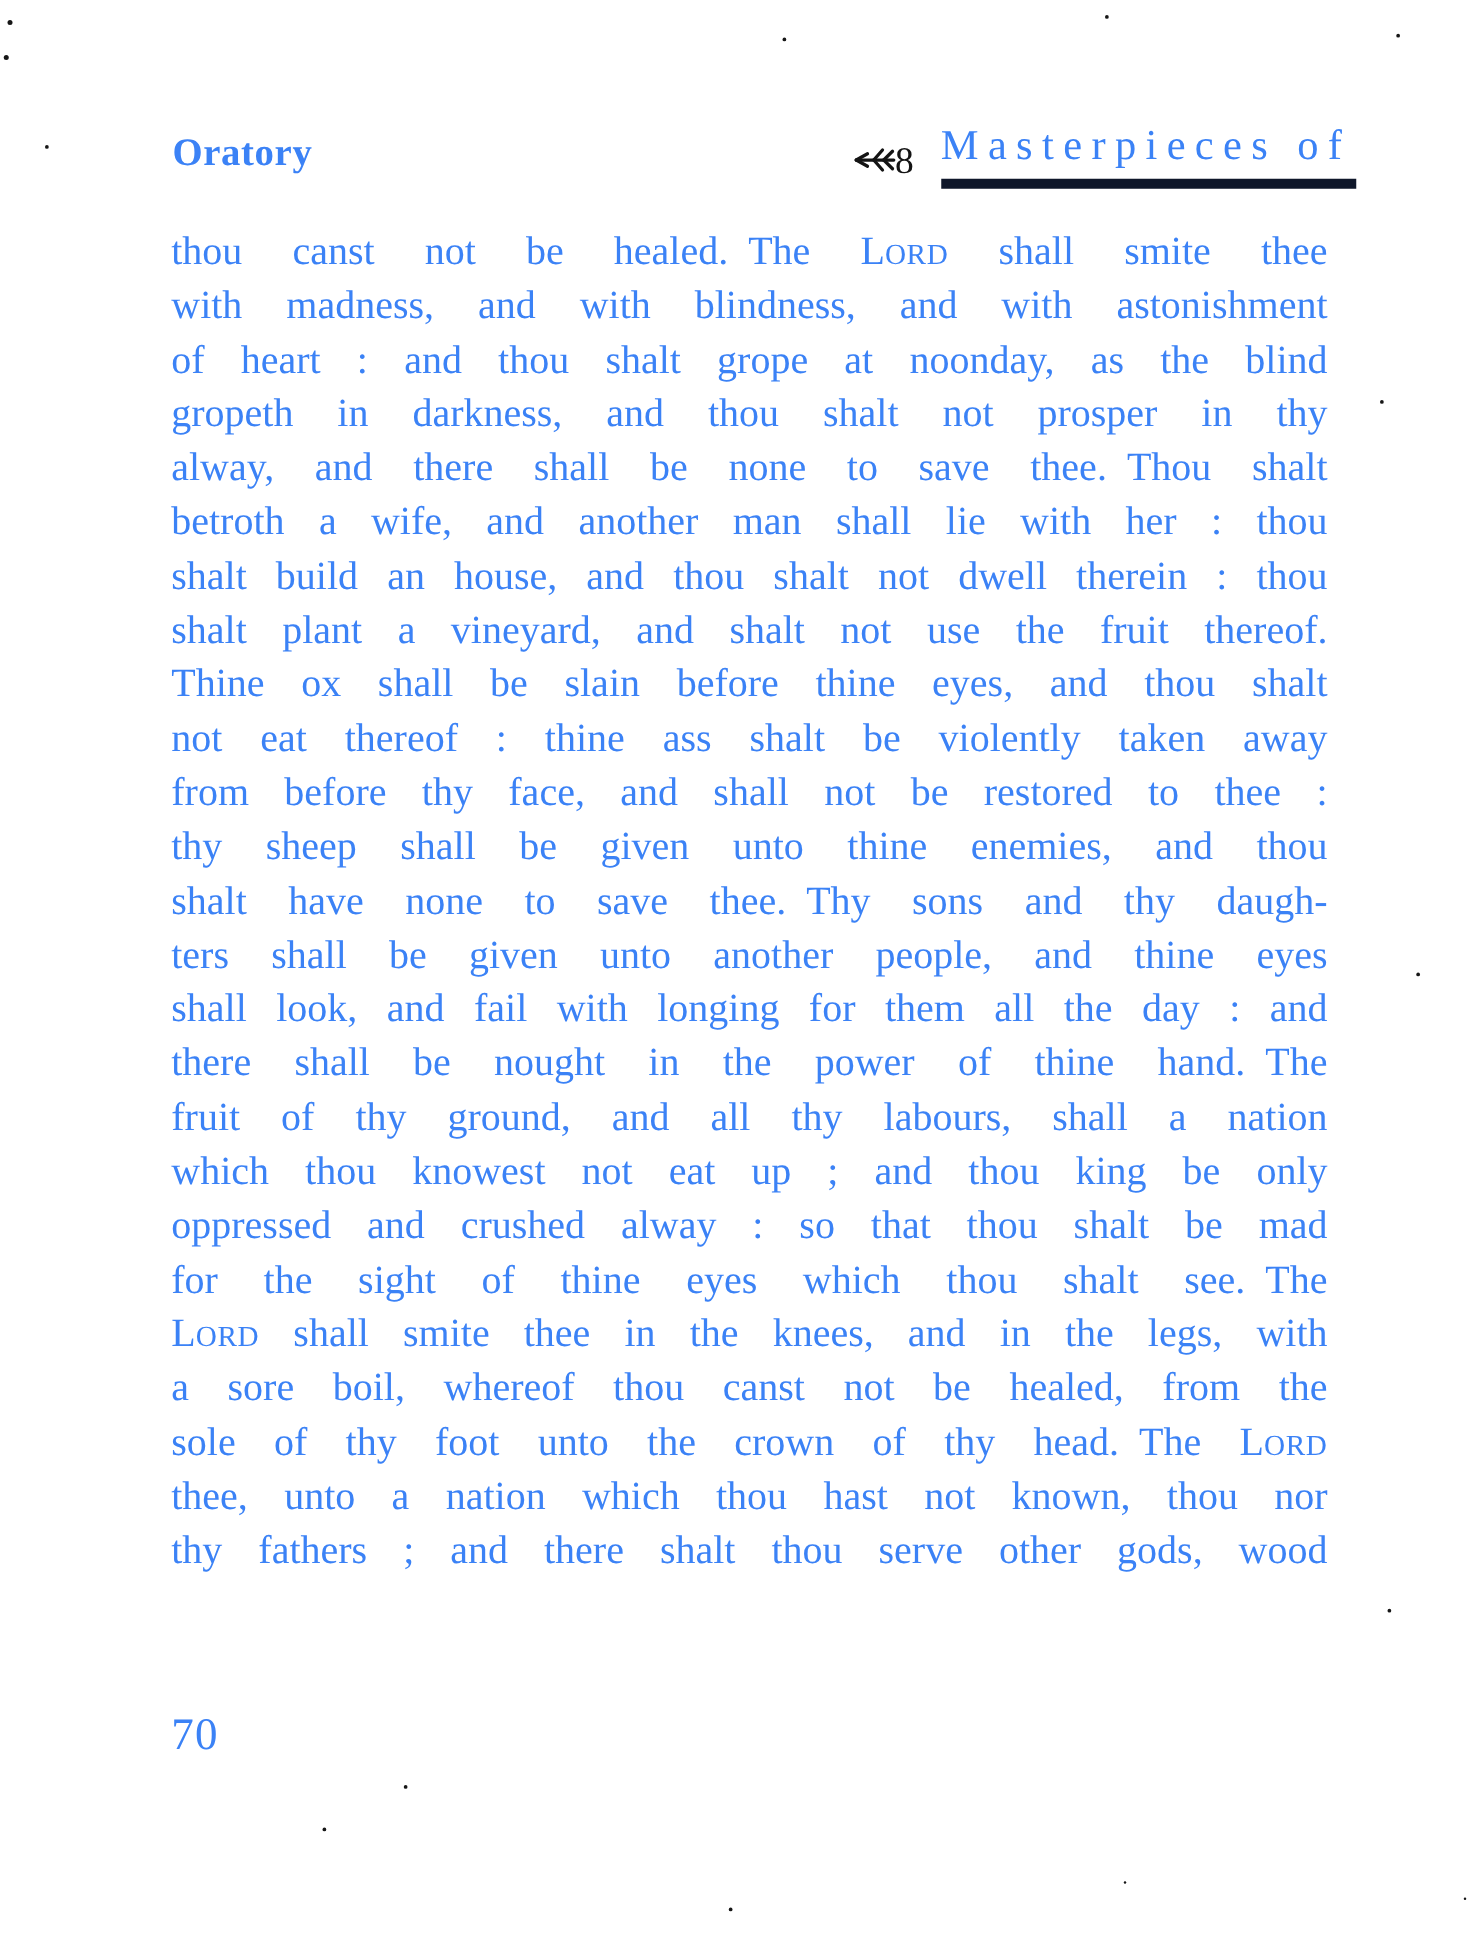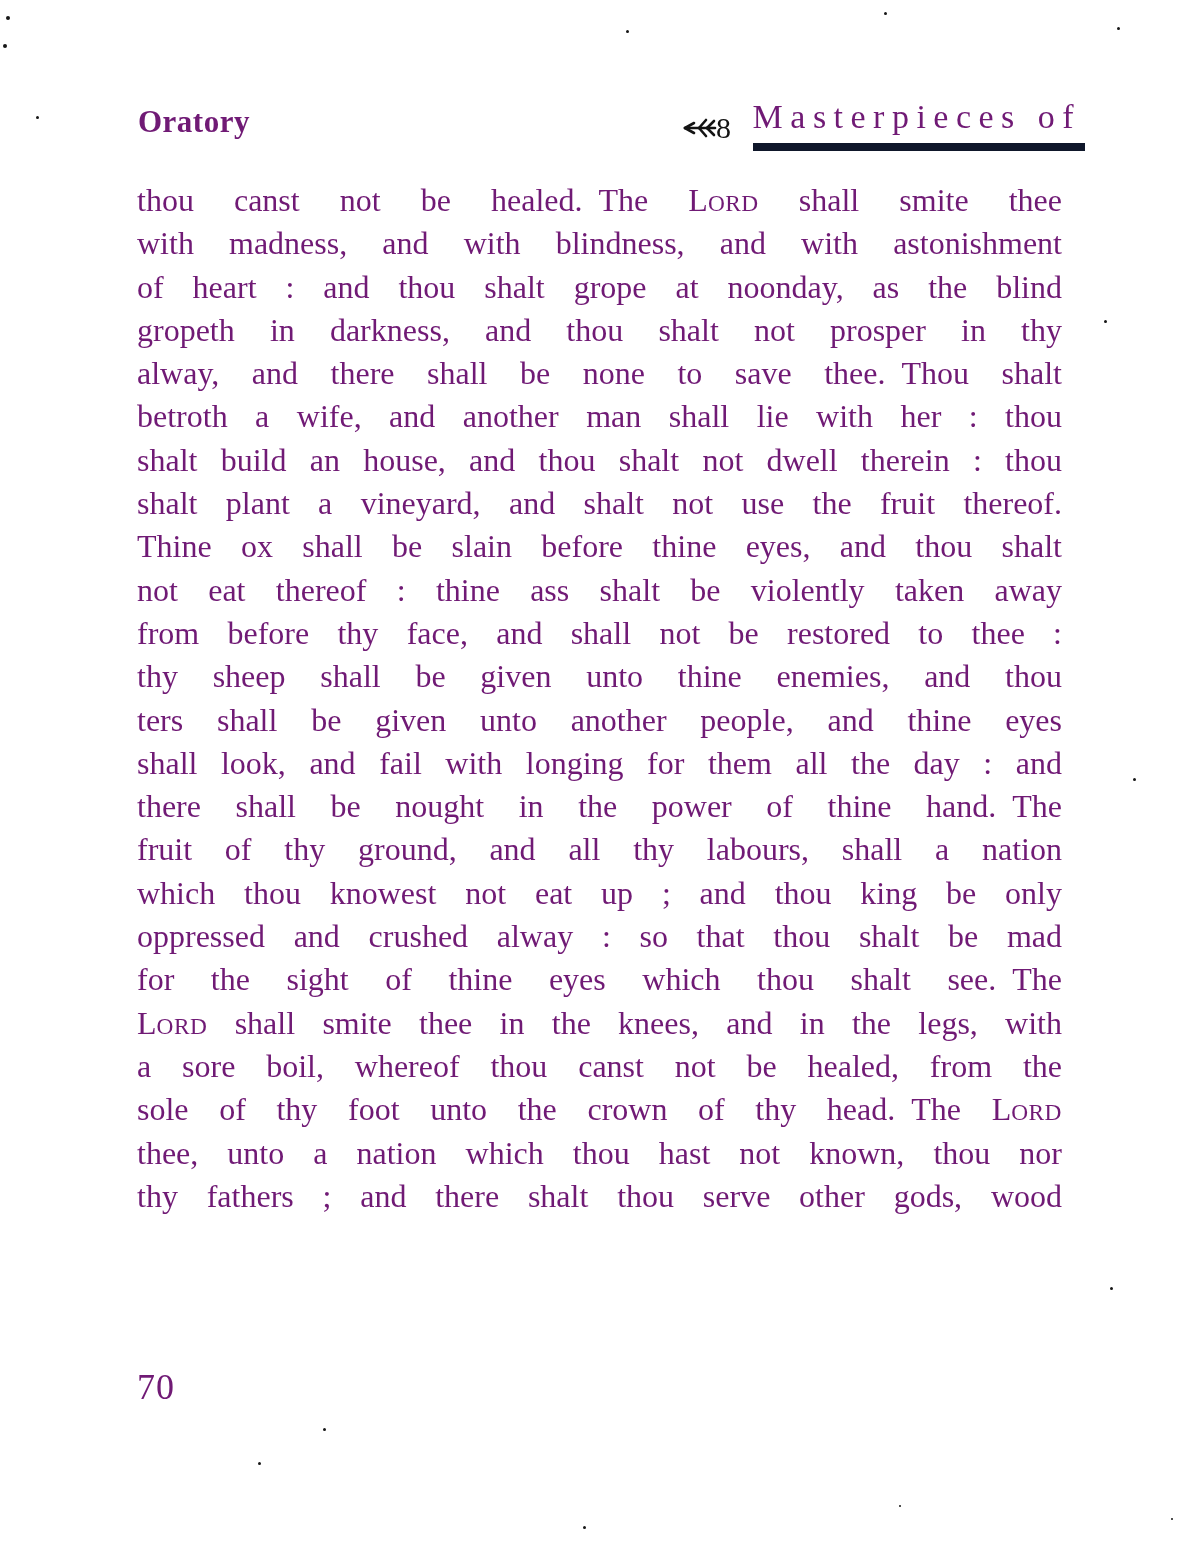--- a/index.html
+++ b/index.html
@@ -3,21 +3,21 @@
 <meta charset="utf-8">
 <style>
   html, body { margin: 0; padding: 0; background: #e8e8e8; }
   .page {
     position: relative;
     width: 1177px;
     height: 1557px;
     background: #ffffff;
     overflow: hidden;
     font-family: "Liberation Serif", serif;
-    color: #701a75;
+    color: #3b82f6;
   }
 
   
   .running-header {
     position: absolute;
     top: 98px;
     left: 138px;
     right: 92px;
     height: 60px;
   }
@@ -116,20 +116,21 @@
       <div class="bline">of heart : and thou shalt grope at noonday, as the blind</div>
       <div class="bline">gropeth in darkness, and thou shalt not prosper in thy</div>
       <div class="bline">alway, and there shall be none to save thee. Thou shalt</div>
       <div class="bline">betroth a wife, and another man shall lie with her : thou</div>
       <div class="bline">shalt build an house, and thou shalt not dwell therein : thou</div>
       <div class="bline">shalt plant a vineyard, and shalt not use the fruit thereof.</div>
       <div class="bline">Thine ox shall be slain before thine eyes, and thou shalt</div>
       <div class="bline">not eat thereof : thine ass shalt be violently taken away</div>
       <div class="bline">from before thy face, and shall not be restored to thee :</div>
       <div class="bline">thy sheep shall be given unto thine enemies, and thou</div>
+      <div class="bline">shalt have none to save thee. Thy sons and thy daugh-</div>
       <div class="bline">ters shall be given unto another people, and thine eyes</div>
       <div class="bline">shall look, and fail with longing for them all the day : and</div>
       <div class="bline">there shall be nought in the power of thine hand. The</div>
       <div class="bline">fruit of thy ground, and all thy labours, shall a nation</div>
       <div class="bline">which thou knowest not eat up ; and thou king be only</div>
       <div class="bline">oppressed and crushed alway : so that thou shalt be mad</div>
       <div class="bline">for the sight of thine eyes which thou shalt see. The</div>
       <div class="bline"><span class="lord-cap">L</span><span class="lord-sc">ORD</span> shall smite thee in the knees, and in the legs, with</div>
       <div class="bline">a sore boil, whereof thou canst not be healed, from the</div>
       <div class="bline">sole of thy foot unto the crown of thy head. The <span class="lord-cap">L</span><span class="lord-sc">ORD</span></div>

